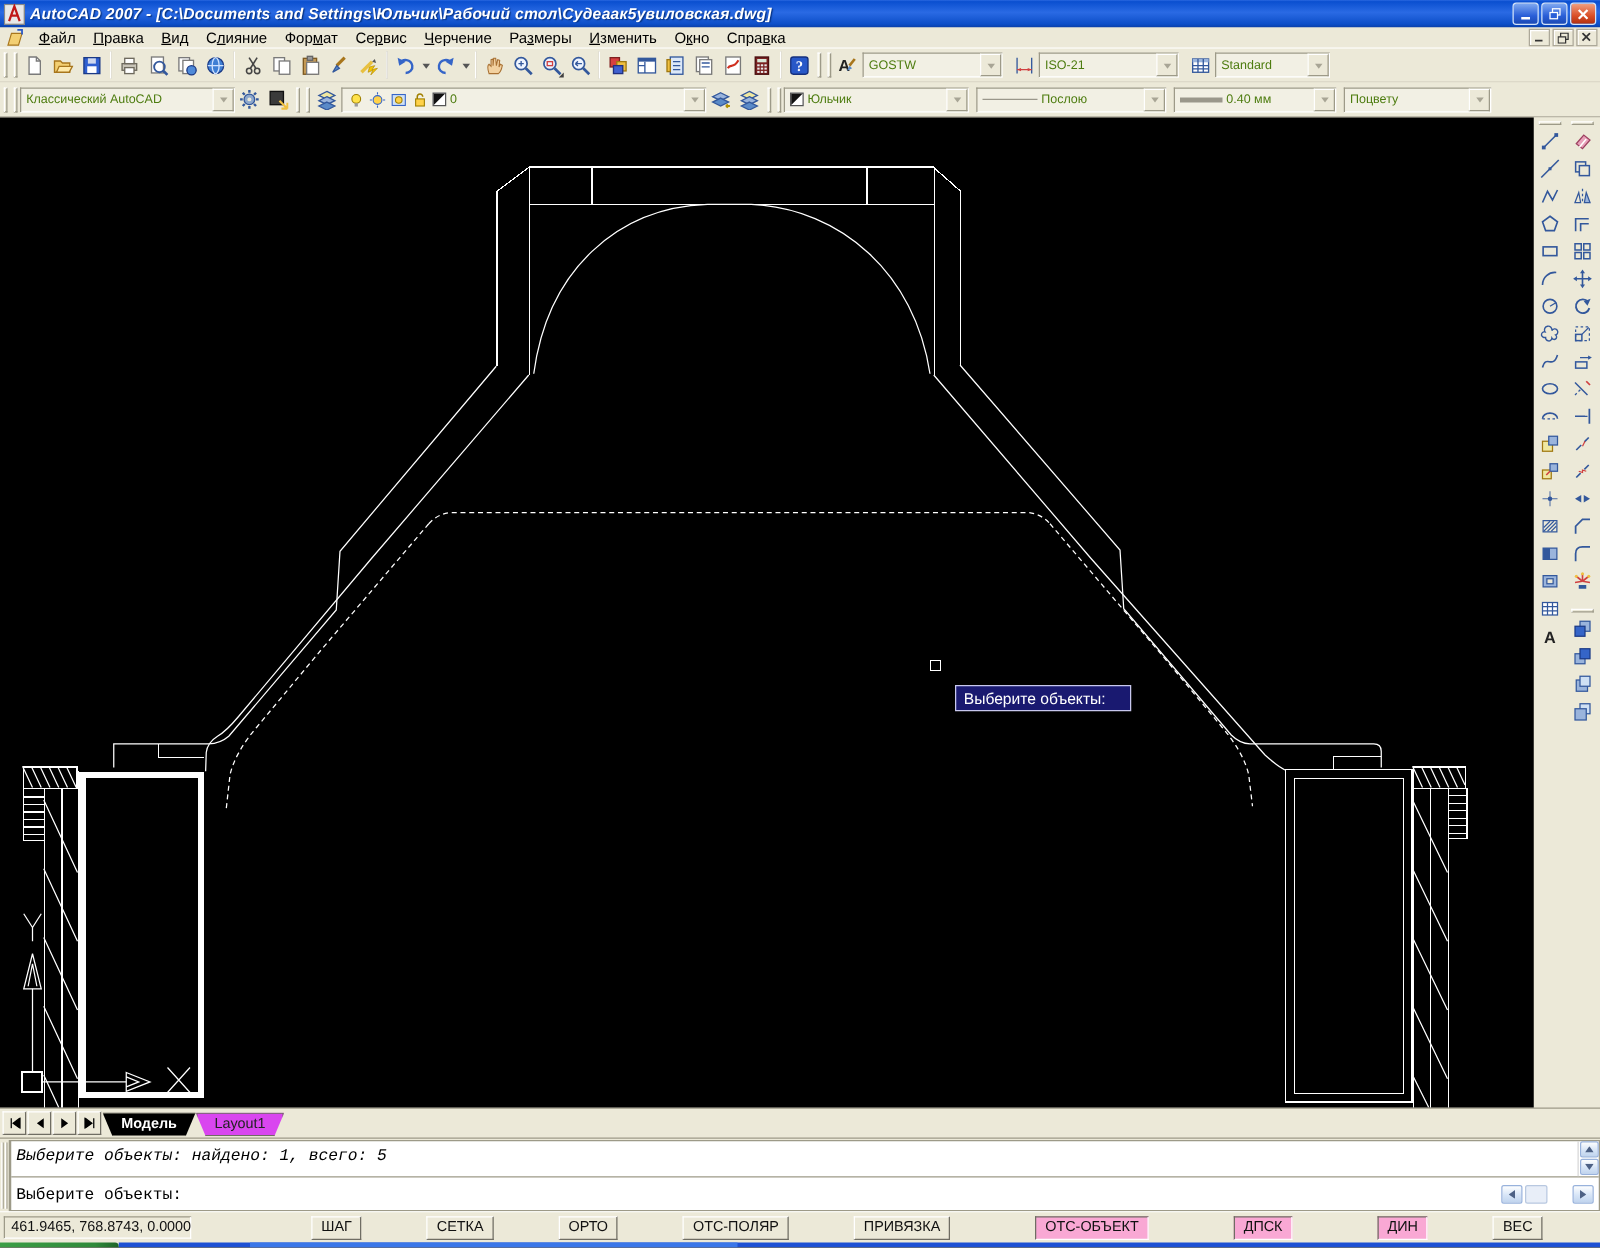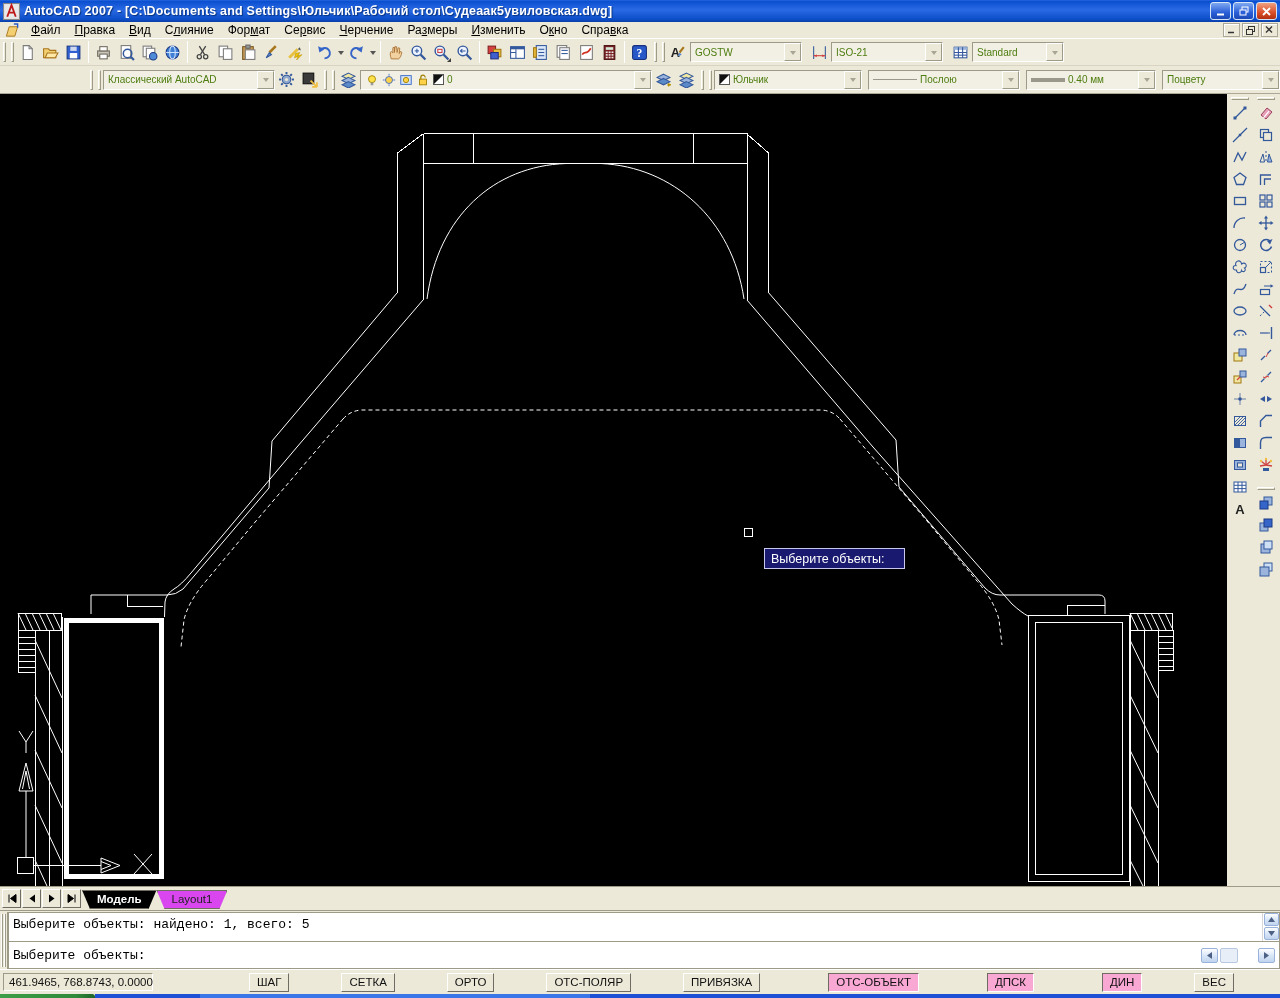--- a/index.html
+++ b/index.html
@@ -5,41 +5,41 @@
   * { margin:0; padding:0; box-sizing:border-box; }
   html,body { width:1280px; height:998px; overflow:hidden; }
   body { font-family:"Liberation Sans", sans-serif; background:#ece9d8; font-size:12px; }
   #app { width:1280px; height:998px; display:flex; flex-direction:column; }
 
   
   .titlebar { height:22px; background:linear-gradient(180deg,#2a68e0 0%,#0a4fd0 6%,#2a6ae4 45%,#0c4ec8 88%,#0a3ea6 100%);
     display:flex; align-items:center; padding:0 3px; color:#fff; }
   .titlebar .app-ico { width:17px; height:17px; margin-right:4px; flex:0 0 auto; }
   .titlebar .t-text { flex:1; font-weight:bold; font-size:12.5px; white-space:nowrap; overflow:hidden;
-    text-shadow:1px 1px 1px #05307e; letter-spacing:.2px; }
+    text-shadow:1px 1px 1px #05307e; letter-spacing:.2px;font-style:italic; }
   .tb-btn { width:21px; height:18px; margin-left:2px; border-radius:3px; border:1px solid #d6e4f8;
     background:linear-gradient(180deg,#7fa8f0,#2a5fd8 60%,#1c49b4); color:#fff; display:flex;
     align-items:center; justify-content:center; }
   .tb-btn.close { background:linear-gradient(180deg,#f0a080,#da4f28 60%,#b23010); }
   .tb-btn svg { display:block; }
 
   
   .menubar { height:17px; background:#ece9d8; display:flex; align-items:center; padding-left:2px;
     border-bottom:1px solid #fff; }
   .menu-ico { width:16px; height:15px; margin:0 4px 0 2px; }
   .menu-item { padding:1px 7px; white-space:nowrap; cursor:default; }
   .menu-item u { text-decoration:underline; }
   .menubar .spacer { flex:1; }
   .doc-btn { width:17px; height:14px; border:1px solid #aca899; background:#ece9d8; margin-right:2px;
     display:flex; align-items:center; justify-content:center; box-shadow:1px 1px 0 #fff inset; }
 
   
   .tbrow { background:#ece9d8; display:flex; align-items:center; }
   .row1 { height:27px; border-bottom:1px solid #d8d4c4; }
-  .row2 { height:28px; border-bottom:1px solid #aca899;justify-content:flex-end; }
+  .row2 { height:28px; border-bottom:1px solid #aca899; }
   .grip { width:3px; height:20px; margin:0 2px 0 3px; border-left:1px solid #fff; border-top:1px solid #fff;
     border-right:1px solid #9d9a88; border-bottom:1px solid #9d9a88; }
   .sep { width:1px; height:22px; background:#9d9a88; border-right:1px solid #fff; margin:0 3px; }
   .btn { width:23px; height:23px; display:flex; align-items:center; justify-content:center; position:relative;
     background:transparent; border:1px solid transparent; }
   .btn.flyout::after { content:""; position:absolute; right:1px; bottom:1px;
     border-left:4px solid transparent; border-bottom:4px solid #404040; }
   .dd-arrow { width:9px; height:23px; display:flex; align-items:center; justify-content:center; }
   .dd-arrow::after { content:""; border:3px solid transparent; border-top:4px solid #555; margin-top:4px; }
   .ic { display:block; }
@@ -77,21 +77,21 @@
   .tab.active { background:#000; color:#fff; font-weight:bold; }
   .tab.inactive { background:#d946ef; color:#222; }
 
   
   .cmdgap { height:2px; background:#ece9d8; border-top:1px solid #9d9a88; }
   .cmd { height:57px; background:#ece9d8; display:flex; }
   .cmd-grip { width:8px; border-right:1px solid #9d9a88; background:#ece9d8; display:flex; gap:1px; padding:2px 1px; }
   .cmd-grip i { width:2px; height:100%; border-left:1px solid #fff; border-right:1px solid #9d9a88; display:block; }
   .cmd-body { flex:1; border:1px solid #9d9a88; background:#fff; display:flex; flex-direction:column;
     font-family:"Liberation Mono", monospace; font-size:13px; color:#000; }
-  .cmd-hist { flex:1; display:flex; border-bottom:1px solid #9d9a88; }
+  .cmd-hist { flex:1; display:flex; border-bottom:1px solid #9d9a88;font-style:italic; }
   .cmd-hist .txt { flex:1; padding:4px 2px 0 4px; white-space:pre; }
   .vsb { width:17px; display:flex; flex-direction:column; justify-content:flex-start; border-left:1px solid #d8d8d8; }
   .xpb { background:linear-gradient(180deg,#fdfefe,#d7e5f7 55%,#c0d4ee); border:1px solid #98b2dc; border-radius:2px;
     display:flex; align-items:center; justify-content:center; color:#4d6185; }
   .vsb .xpb { width:15px; height:13px; margin:0 0 1px 1px; font-size:8px; }
   .cmd-prompt { height:27px; display:flex; align-items:center; }
   .cmd-prompt .txt { flex:1; padding-left:4px; white-space:pre; }
   .hsc { display:flex; align-items:center; gap:2px; padding-right:4px; }
   .hsc .xpb { width:17px; height:15px; font-size:8px; }
   .hsc .slider { width:18px; height:15px; background:#e8eef8; border:1px solid #b8c8e0; border-radius:2px; }

